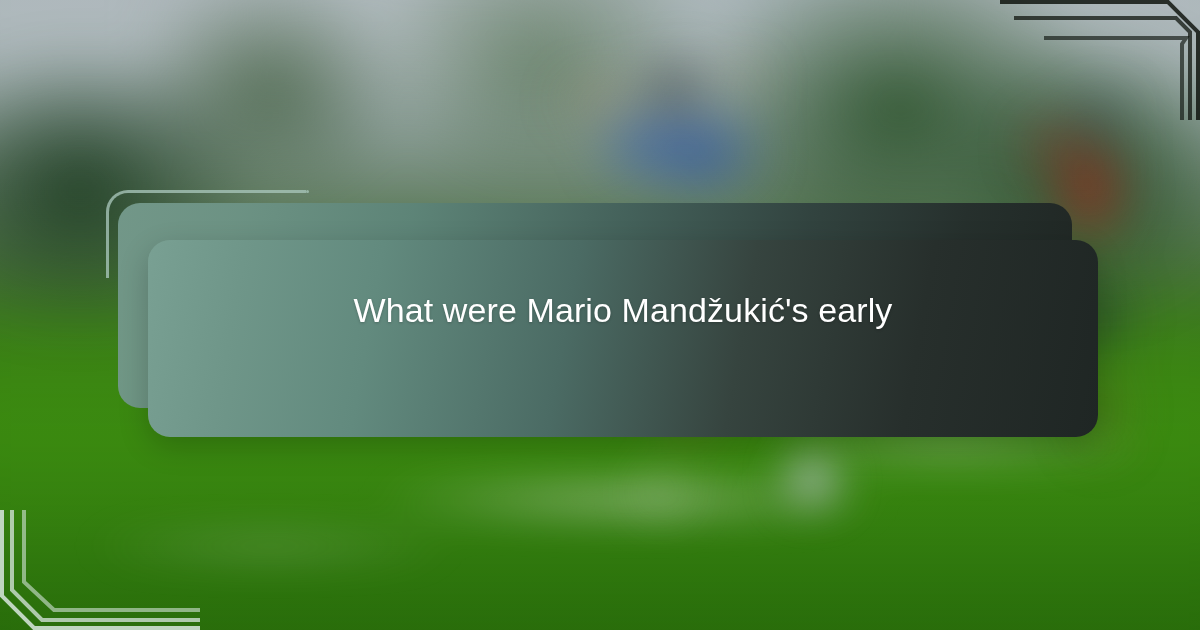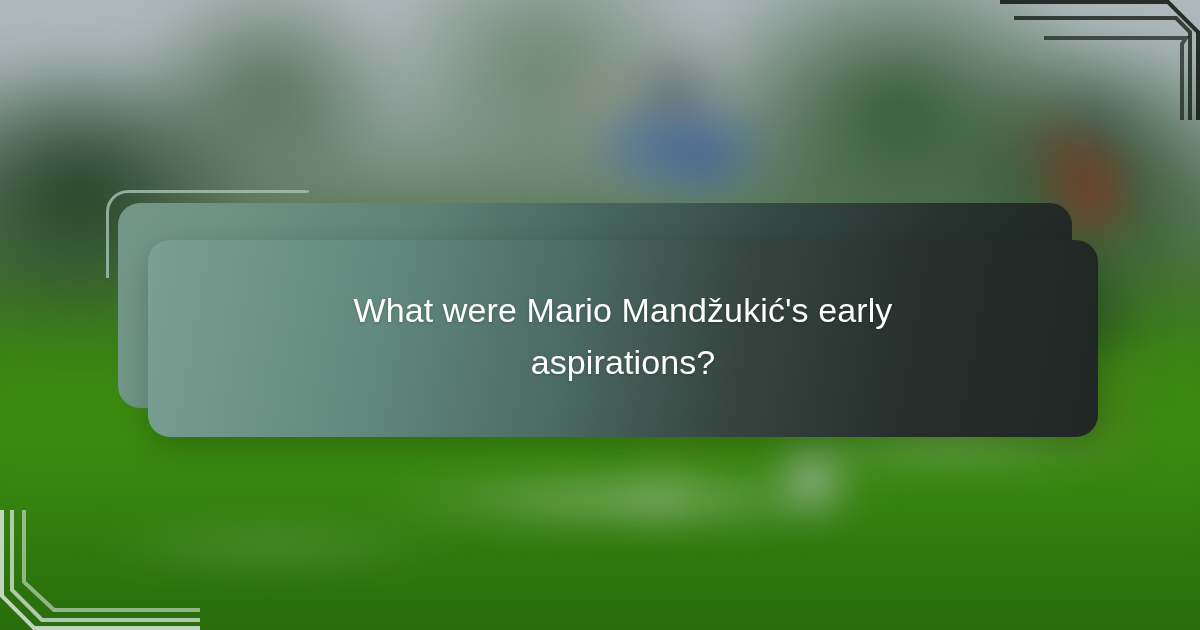--- a/index.html
+++ b/index.html
@@ -153,17 +153,16 @@
     </svg>
   </div>
 
   <div class="card-outline"></div>
   <div class="card-back"></div>
 
   <div class="card-front">
     <div class="card-title">
       <span>What were Mario Mandžukić's early</span>
       <br>
-      <span>aspirations?</span>
     </div>
   </div>
 
 </div>
 
 </body></html>

